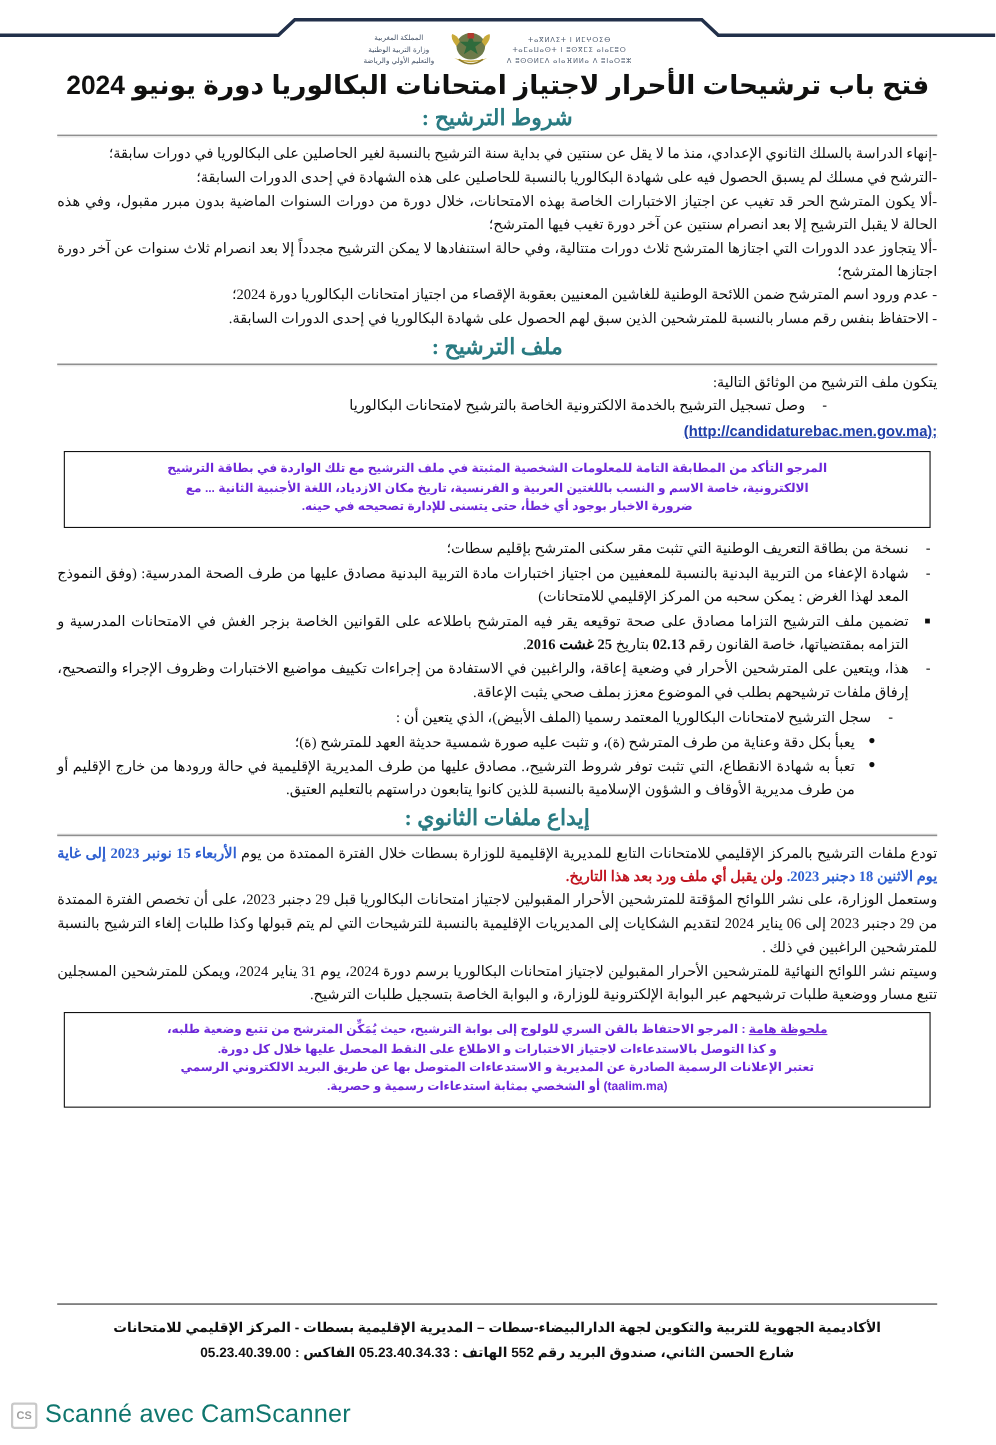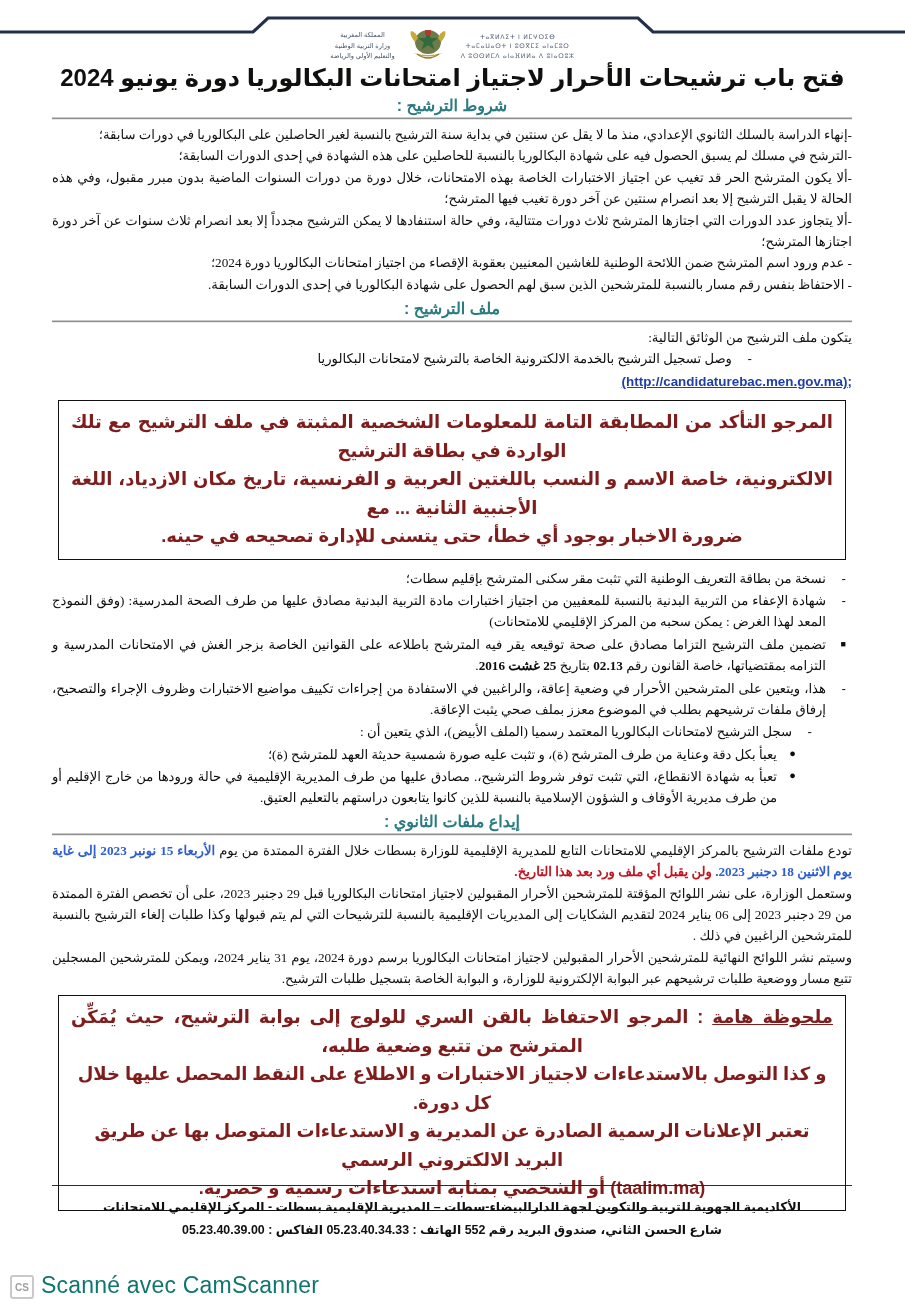--- a/index.html
+++ b/index.html
@@ -45,22 +45,22 @@
     font-weight:bold;font-size:24px;line-height:1.15;
     color:#10100f;
     letter-spacing:-.2px;
   }
 
   
   .content{position:absolute;left:52px;top:96px;width:800px;}
 
   h2.section{
     margin:0;padding:0 6px 1px 6px;
-    font-family:Liberation Sans, sans-serif;
-    font-weight:bold;font-size:16px;line-height:1.25;
+    font-family:Liberation Serif, serif;
+    font-weight:bold;font-size:20px;line-height:1.25;
     color:#2a7b82;
     text-align:center;
   }
   .rule{
     height:3px;width:100%;
     background:linear-gradient(to bottom,#c8c8c8 0 1px,#8f8f8f 1px 2px,#e8e8e8 2px 3px);
     margin:0 0 4px 0;
   }
 
   p.body{
@@ -93,23 +93,23 @@
   .urlline{text-align:center;text-align-last:center;margin:0;}
 
   
   .warnbox{
     border:1.6px solid #111;
     padding:7px 12px 8px 12px;
     margin:8px 6px;
   }
   .warnbox p{
     margin:0;
-    color:#7f1d1d;
-    font-family:"Liberation Sans","DejaVu Sans",sans-serif;
-    font-weight:bold;font-size:18px;line-height:1.58;
+    color:#6d28d9;
+    font-family:"Liberation Sans","DejaVu Sans",sans-serif;
+    font-weight:bold;font-size:11px;line-height:1.58;
     text-align:justify;text-align-last:center;
   }
   .warnbox p.ctr{text-align:center;text-align-last:center;}
   .warnbox .uline{text-decoration:underline;}
   .warnbox .lat{direction:ltr;unicode-bidi:embed;font-family:Liberation Sans, sans-serif;}
 
   .blue{color:#2e5fd0;}
   .redb{color:#c0141f;font-weight:bold;}
   .bold{font-weight:bold;}
 

